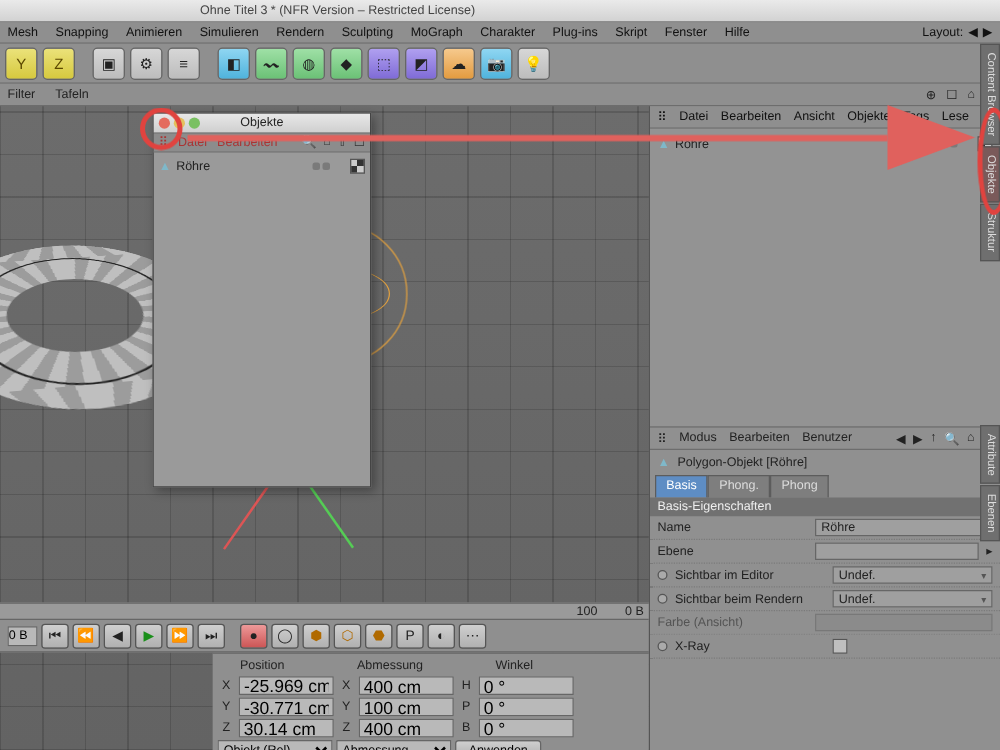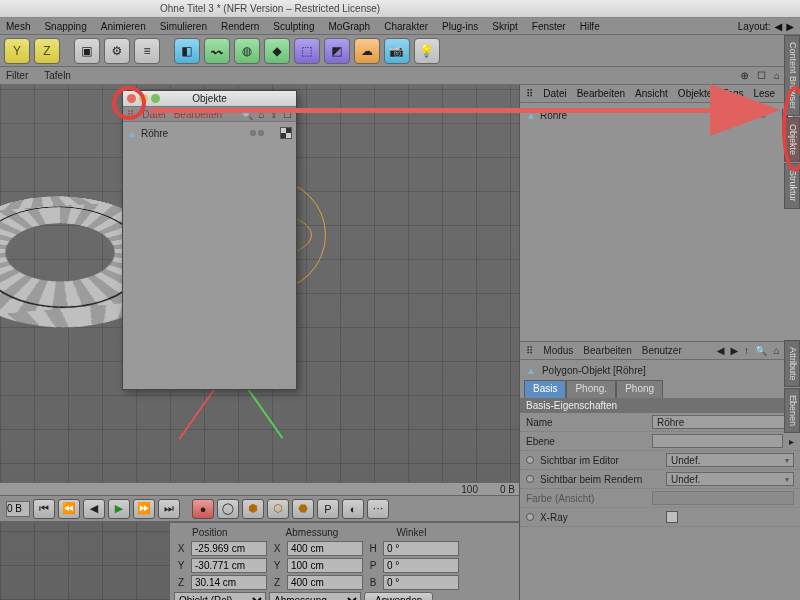--- a/index.html
+++ b/index.html
@@ -50,21 +50,21 @@
   .ruler{position:absolute; left:0; right:0; bottom:104px; height:14px; background:#9a9a9a; border-top:1px solid #666; border-bottom:1px solid #666; display:flex; justify-content:flex-end; align-items:center; padding-right:4px; gap:22px;}
   .timeline{position:absolute; left:0; right:0; bottom:78px; height:26px; background:#8f8f8f; border-bottom:1px solid #666; display:flex; align-items:center; gap:3px; padding:0 6px;}
   .tlbtn{width:22px;height:20px;border:1px solid #555;border-radius:3px;background:linear-gradient(#cfcfcf,#b0b0b0);display:flex;align-items:center;justify-content:center;font-size:11px;}
   .tlbtn.play{color:#1a8f1a;} .tlbtn.rec{background:linear-gradient(#e99,#c55);} 
   .tlbtn.k{color:#b06a00;}
 
   .coords{position:absolute; left:170px; right:0; bottom:0; height:78px; background:#8f8f8f; padding:4px; border-top:1px solid #666;}
   .coords .hdr{display:flex; gap:58px; margin:0 0 3px 18px;}
   .crow{display:flex; align-items:center; gap:3px; margin-bottom:2px;}
   .crow label{width:14px;text-align:center;}
-  .crow input{width:76px;height:15px;background:#b9b9b9;border:1px solid #666;font-size:10px;padding:0 3px;}
+  .crow input{width:76px;height:15px;background:#b9b9b9;border:1px solid #666;font-size:14px;padding:0 3px;}
   select.sel{background:#b9b9b9;border:1px solid #666;height:16px;font-size:10px;}
   button.apply{height:16px;background:linear-gradient(#cfcfcf,#aeaeae);border:1px solid #666;font-size:10px;padding:0 10px;border-radius:3px;}
 
   
   .rightcol{ flex:1; display:flex; flex-direction:column; background:#8f8f8f; position:relative;}
   .smallmenu{height:18px;display:flex;align-items:center;gap:10px;padding:0 6px;border-bottom:1px solid #6d6d6d;}
   .objmgr{flex:0 0 238px; background:#939393; padding:4px 6px; position:relative;}
   .objrow{display:flex;align-items:center;gap:4px;height:16px;}
   .objrow .tri{color:#7fb8c9;}
   .objrow .dots{margin-left:auto;display:flex;gap:2px;}

